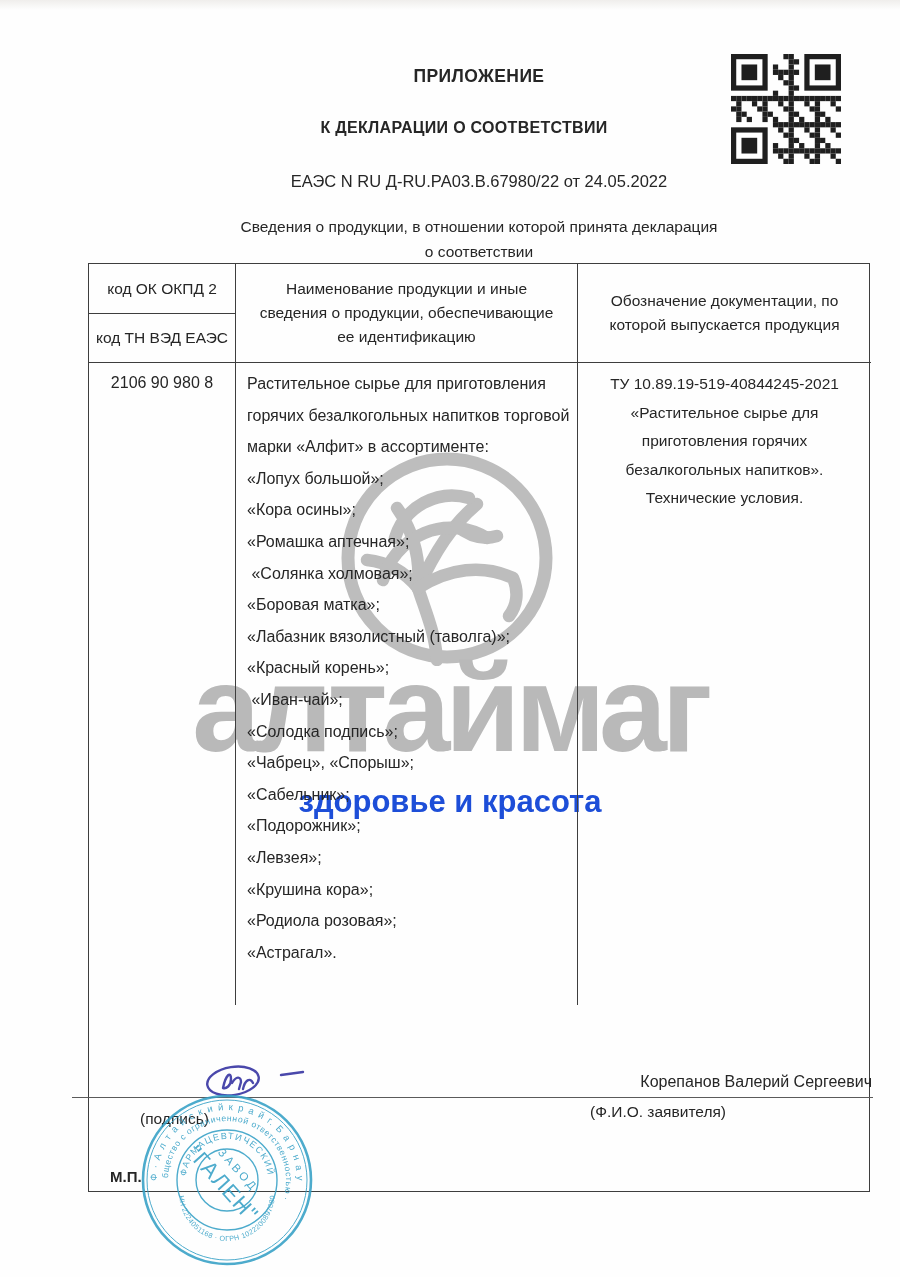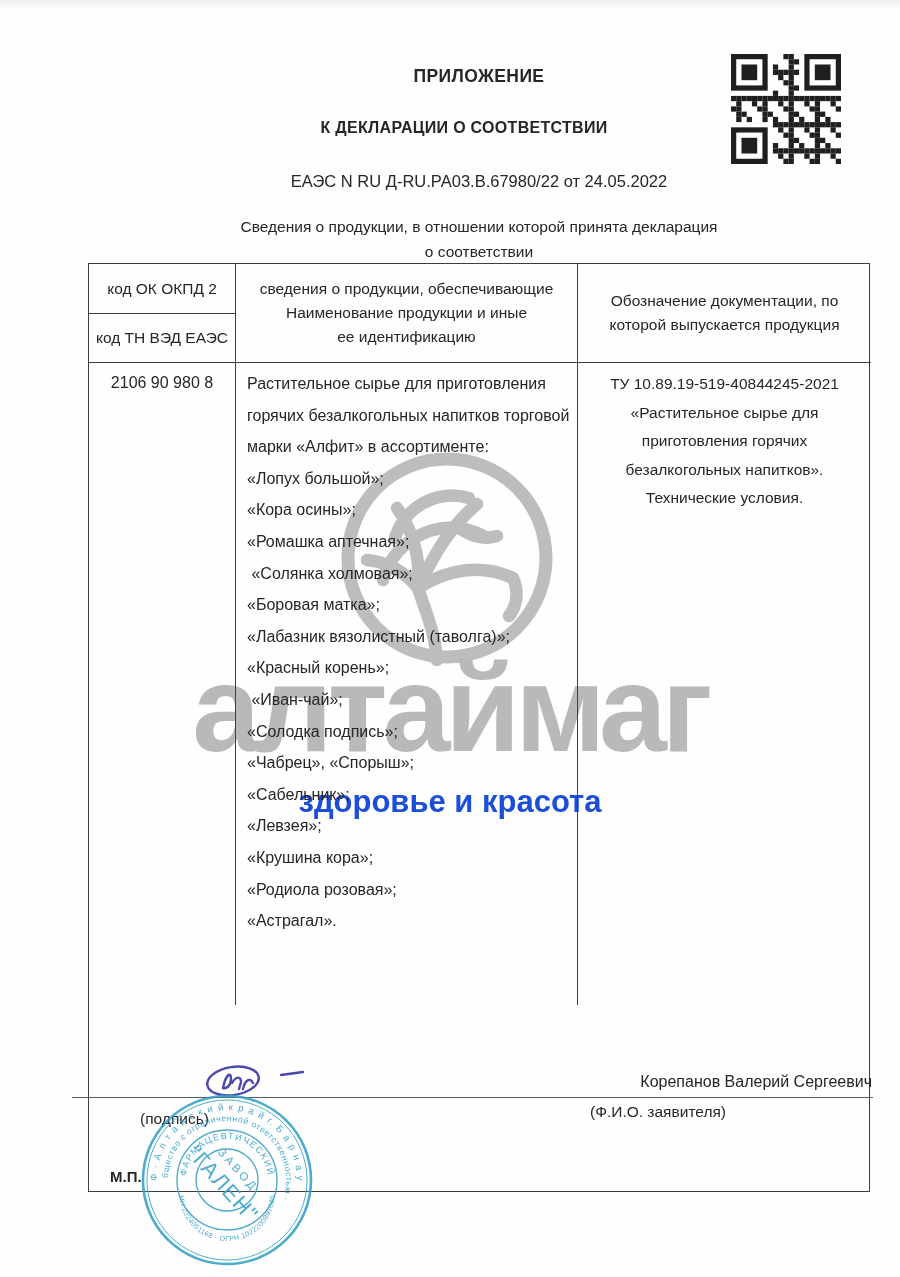--- a/index.html
+++ b/index.html
@@ -239,22 +239,22 @@
         <rect x="10" y="80" width="15" height="15" fill="#1f1f1f"></rect>
       </svg>
 
     <div class="tbl">
       <div class="cell hdr-c1">
         <div class="t">код ОК ОКПД 2</div>
         <div class="div-line"></div>
         <div class="b">код ТН ВЭД ЕАЭС</div>
       </div>
       <div class="cell hdr-center">
+          <div>Наименование продукции и иные</div>
           <div>сведения о продукции, обеспечивающие</div>
-          <div>Наименование продукции и иные</div>
           <div>ее идентификацию</div>
         </div>
       <div class="cell hdr-center last-col">
           <div>Обозначение документации, по</div>
           <div>которой выпускается продукция</div>
         </div>
 
       <div class="cell body-row code-cell">2106 90 980 8</div>
       <div class="cell body-row prod-cell">
           <div class="prod-line">Растительное сырье для приготовления</div>
@@ -264,20 +264,21 @@
           <div class="prod-line">«Кора осины»;</div>
           <div class="prod-line">«Ромашка аптечная»;</div>
           <div class="prod-line"> «Солянка холмовая»;</div>
           <div class="prod-line">«Боровая матка»;</div>
           <div class="prod-line">«Лабазник вязолистный (таволга)»;</div>
           <div class="prod-line">«Красный корень»;</div>
           <div class="prod-line"> «Иван-чай»;</div>
           <div class="prod-line">«Солодка подпись»;</div>
           <div class="prod-line">«Чабрец», «Спорыш»;</div>
           <div class="prod-line">«Сабельник»;</div>
+          <div class="prod-line">«Подорожник»;</div>
           <div class="prod-line">«Левзея»;</div>
           <div class="prod-line">«Крушина кора»;</div>
           <div class="prod-line">«Родиола розовая»;</div>
           <div class="prod-line">«Астрагал».</div>
         </div>
       <div class="cell body-row last-col doc-cell">
           <div class="doc-line">ТУ 10.89.19-519-40844245-2021</div>
           <div class="doc-line">«Растительное сырье для</div>
           <div class="doc-line">приготовления горячих</div>
           <div class="doc-line">безалкогольных напитков».</div>

